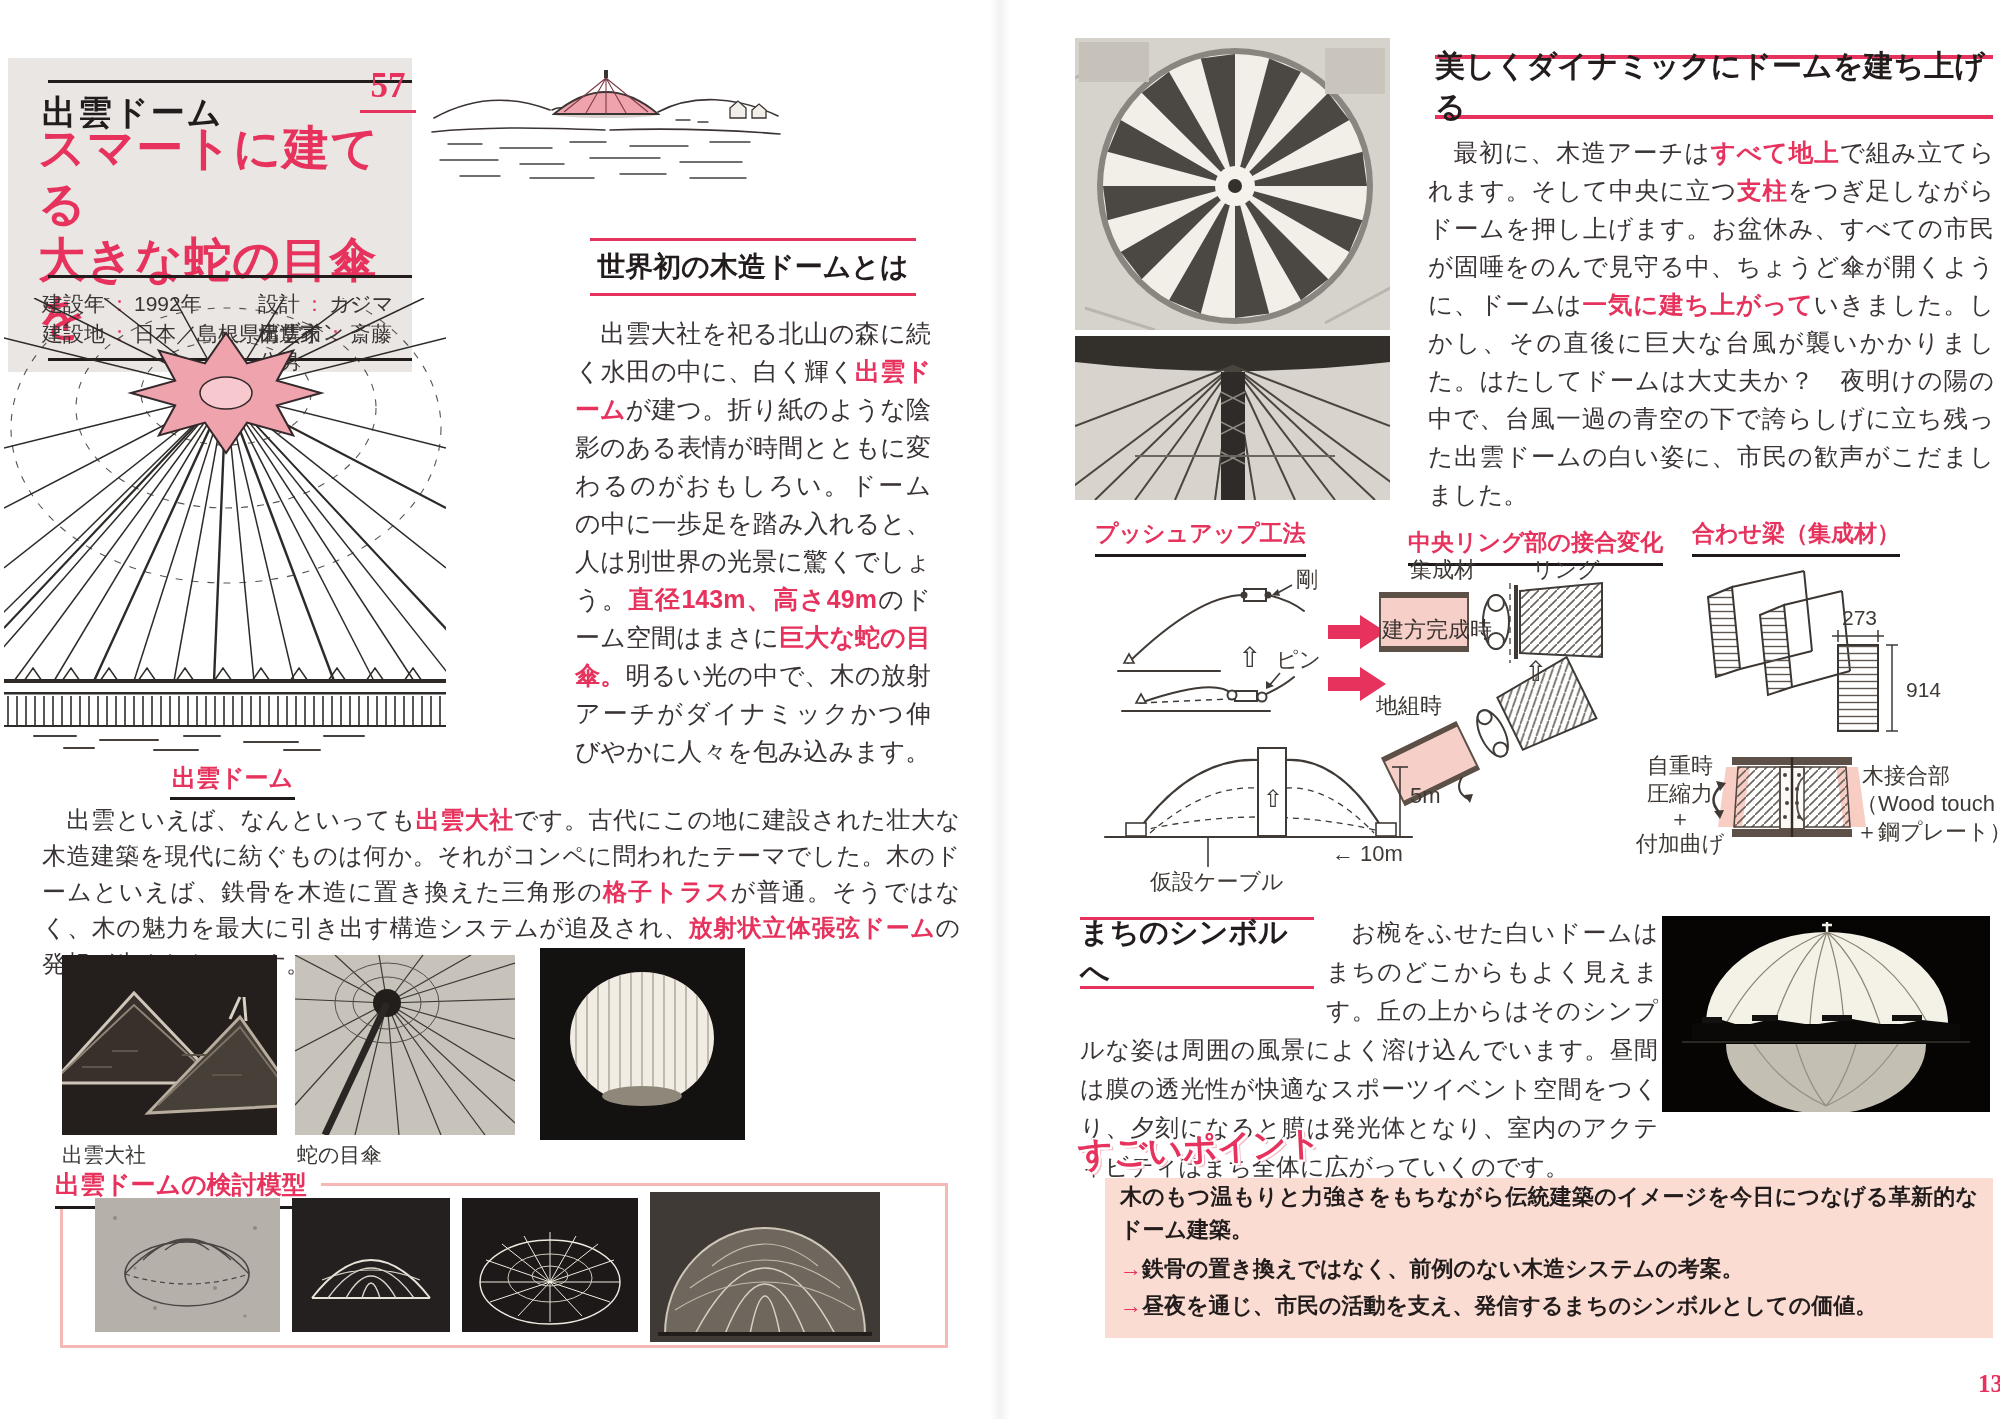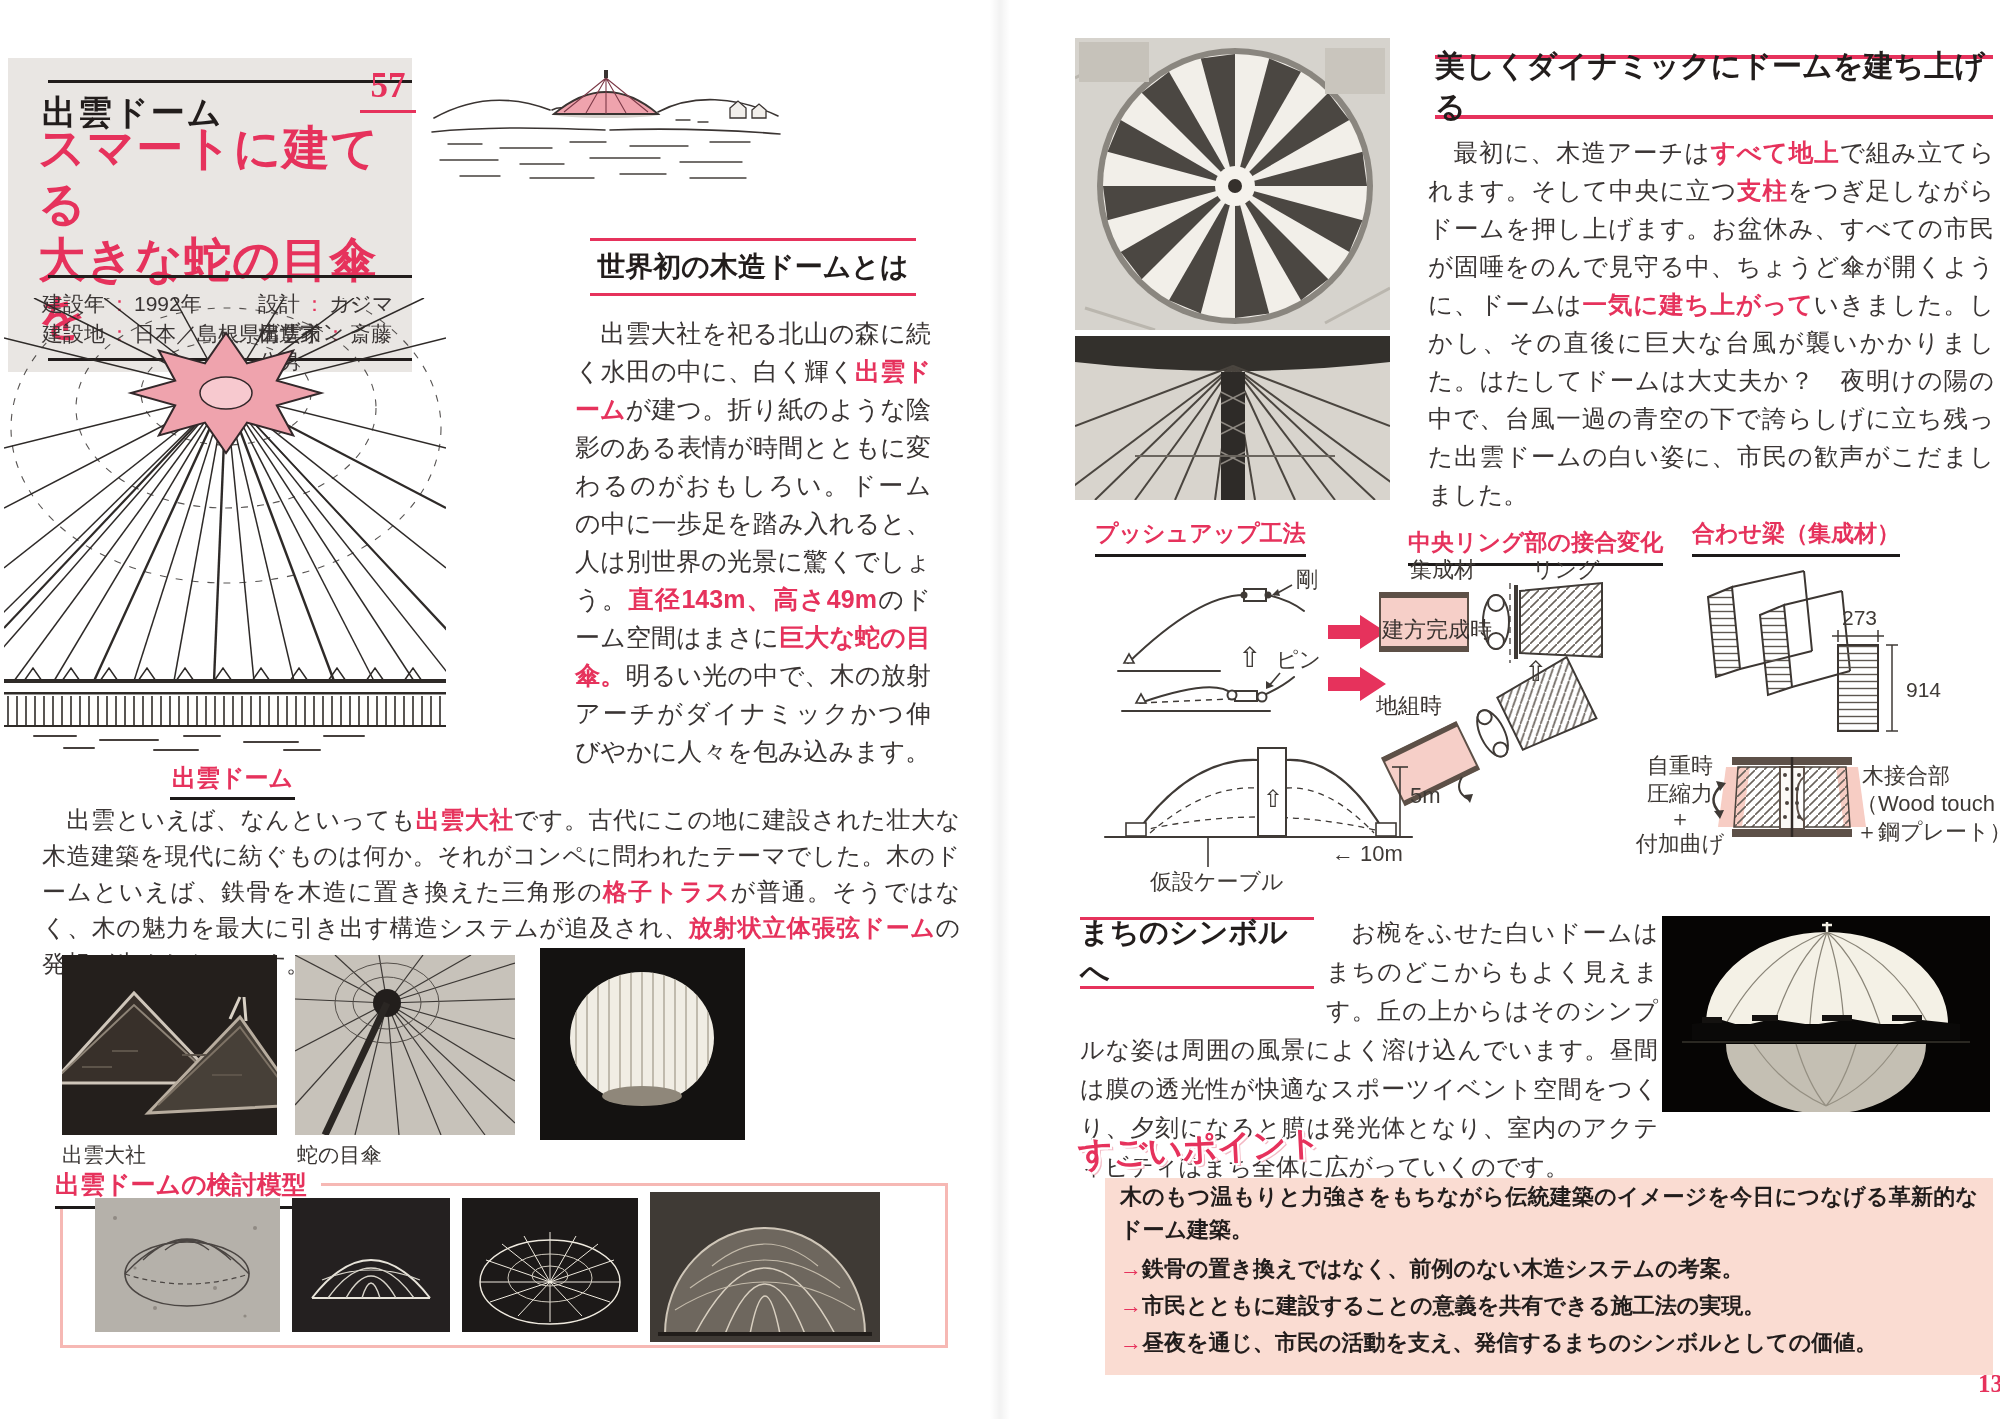--- a/index.html
+++ b/index.html
@@ -521,18 +521,17 @@
       </g>
       <line x1="20" y1="126" x2="308" y2="126" stroke="#2a2822" stroke-width="2"></line>
       <path d="M165,16 l0,-10 M160,9 h10" stroke="#f4f1e6" stroke-width="2.5"></path>
     </svg>
   </div>
 
   <div class="abs" style="left:1078px;top:1126px;transform:rotate(-3deg);font-size:34px;font-weight:900;color:var(--accent);text-shadow:2px 2px 0 #fff,-2px 2px 0 #fff,2px -2px 0 #fff,-2px -2px 0 #fff,3px 3px 0 #f3b9c4;">すごいポイント</div>
   <div class="abs" style="left:1105px;top:1178px;width:888px;background:var(--pink-box);padding:2px 15px 14px 15px;">
     <div class="jp" style="font-size:22px;line-height:33px;font-weight:800;color:#221d1c;">木のもつ温もりと力強さをもちながら伝統建築のイメージを今日につなげる革新的なドーム建築。</div>
     <div style="font-size:22px;line-height:37px;font-weight:800;color:#221d1c;margin-top:4px;"><span style="color:var(--accent);">→</span><span>鉄骨の置き換えではなく、前例のない木造システムの考案。</span></div>
-    <div style="font-size:22px;line-height:37px;font-weight:800;color:#221d1c;"><span style="color:var(--accent);">→</span><span>市民とともに建設することの意義を共有できる施工法の実現。</span></div>
     <div style="font-size:22px;line-height:37px;font-weight:800;color:#221d1c;"><span style="color:var(--accent);">→</span><span>昼夜を通じ、市民の活動を支え、発信するまちのシンボルとしての価値。</span></div>
   </div>
 
   <div class="abs pagenum" style="left:1942px;top:1370px;margin-left:36px;">133</div>
 </div>
 
 </body></html>

